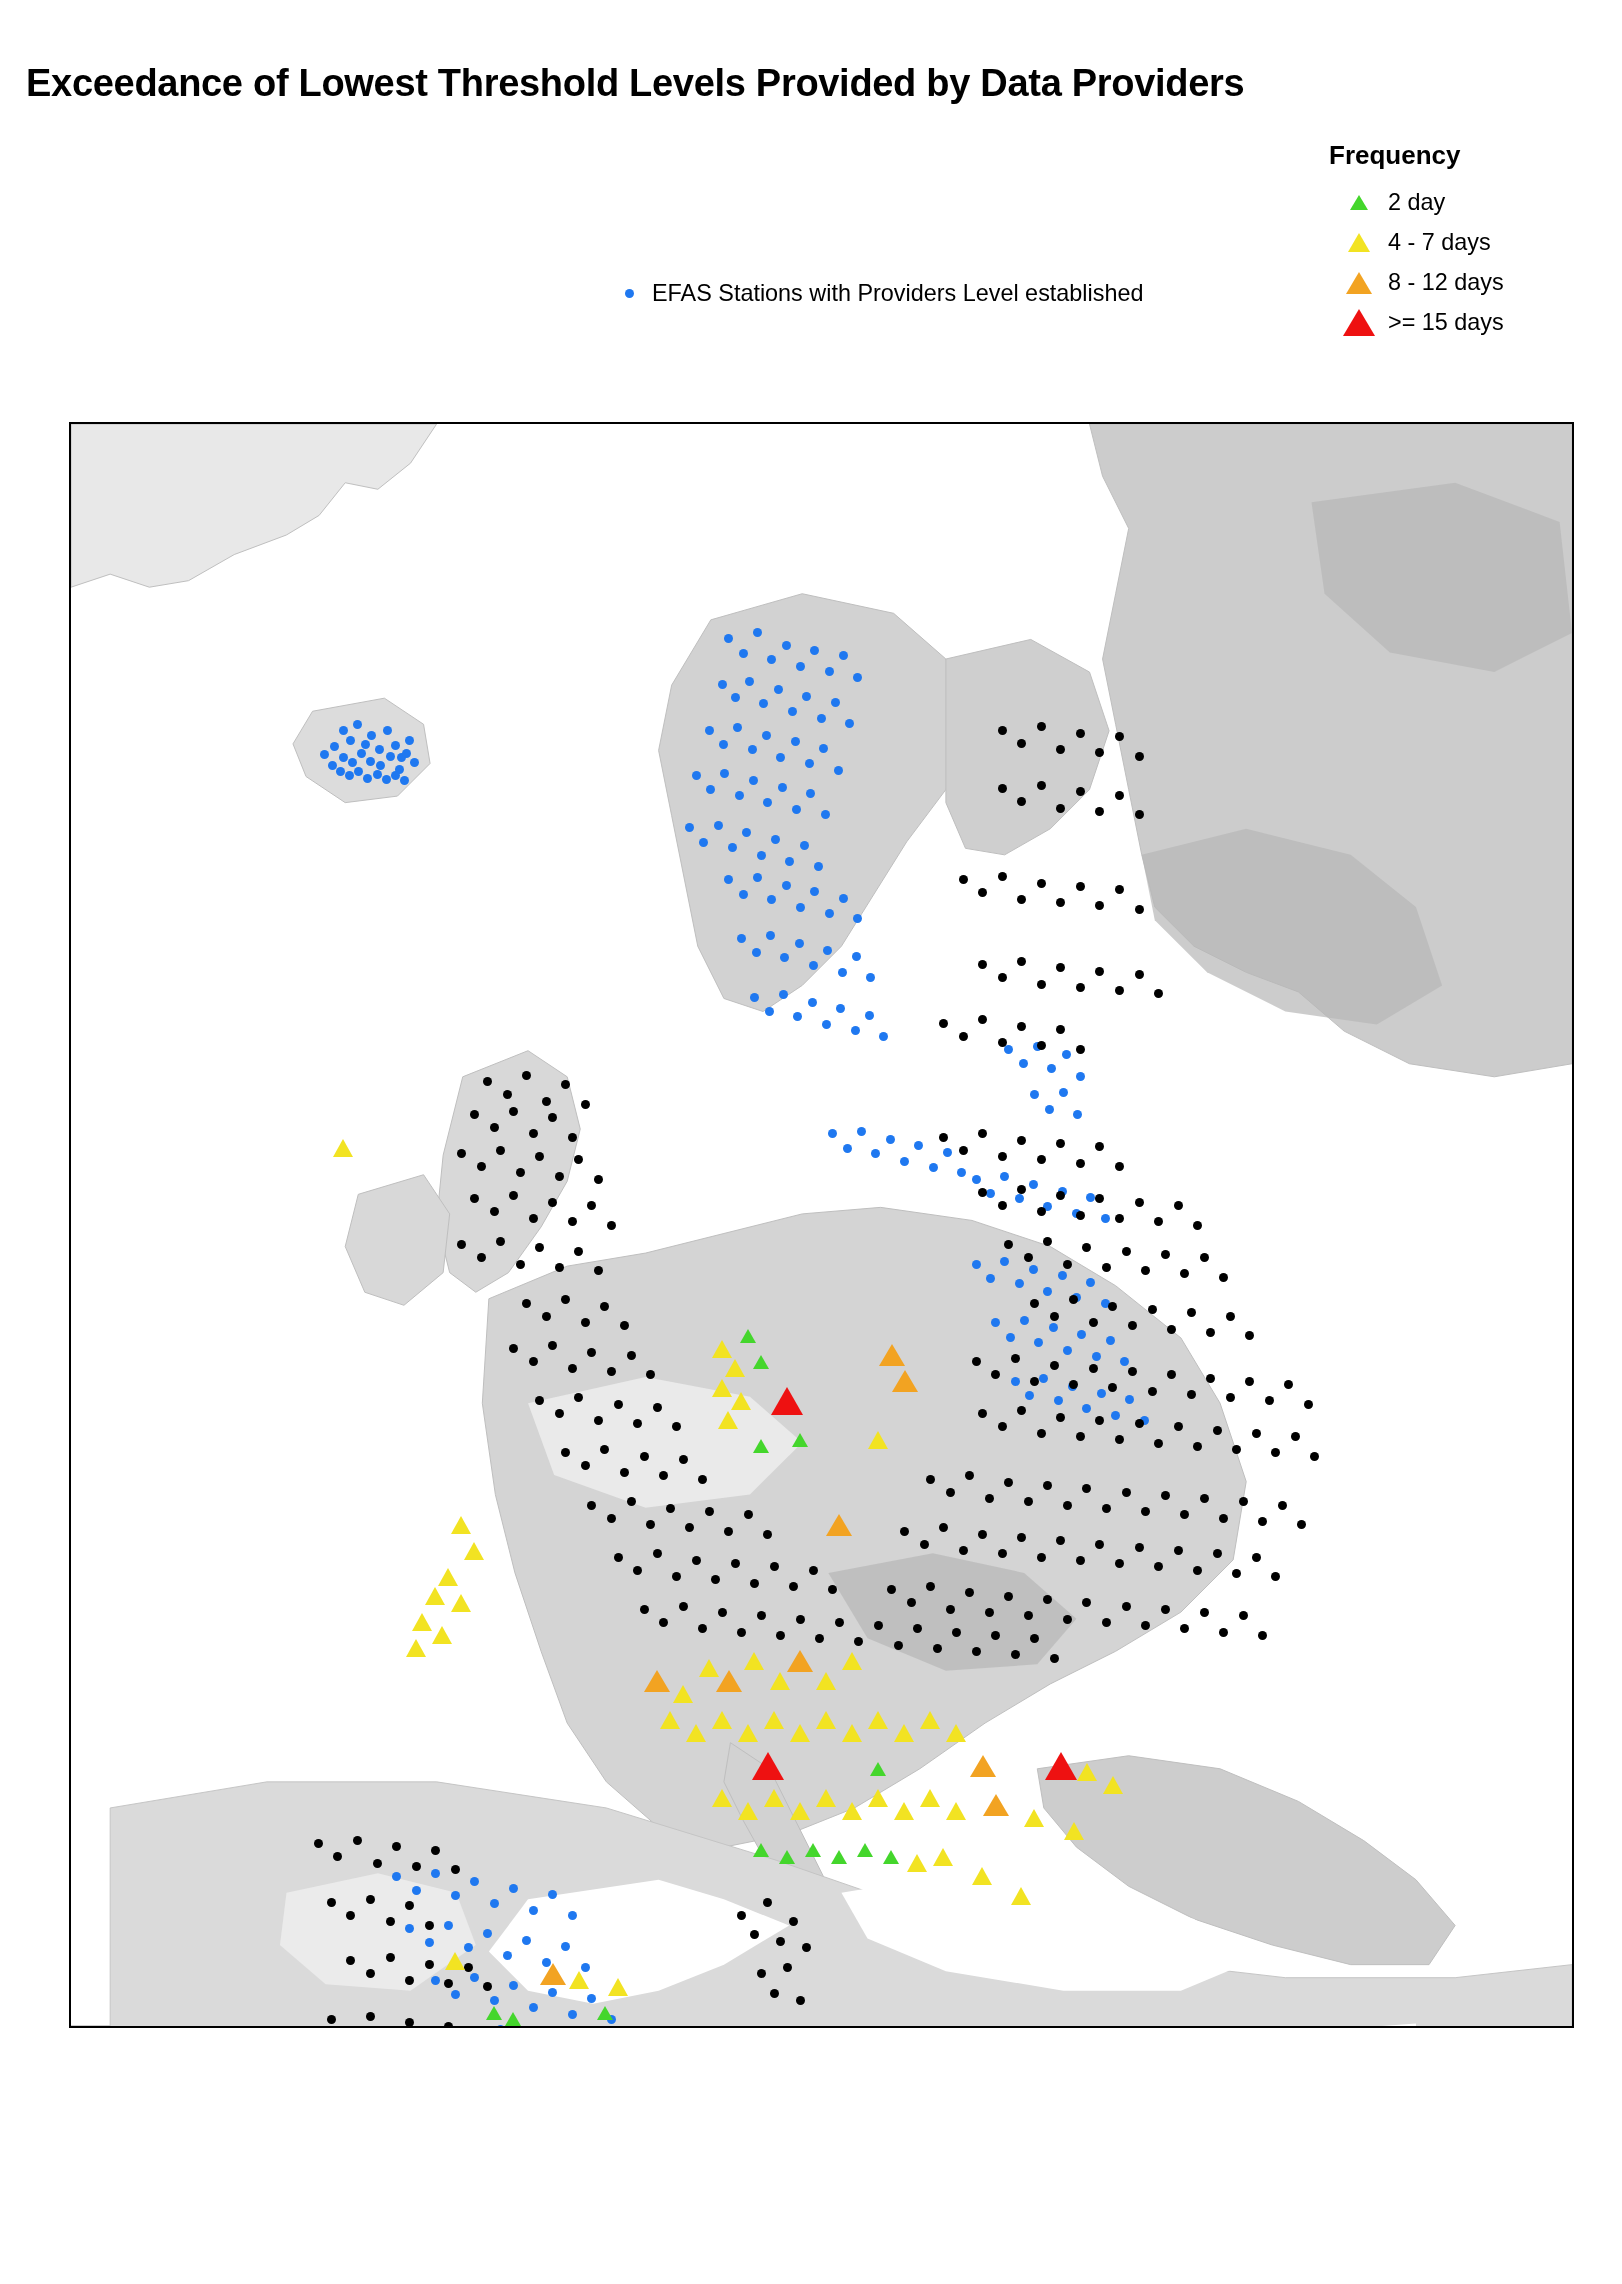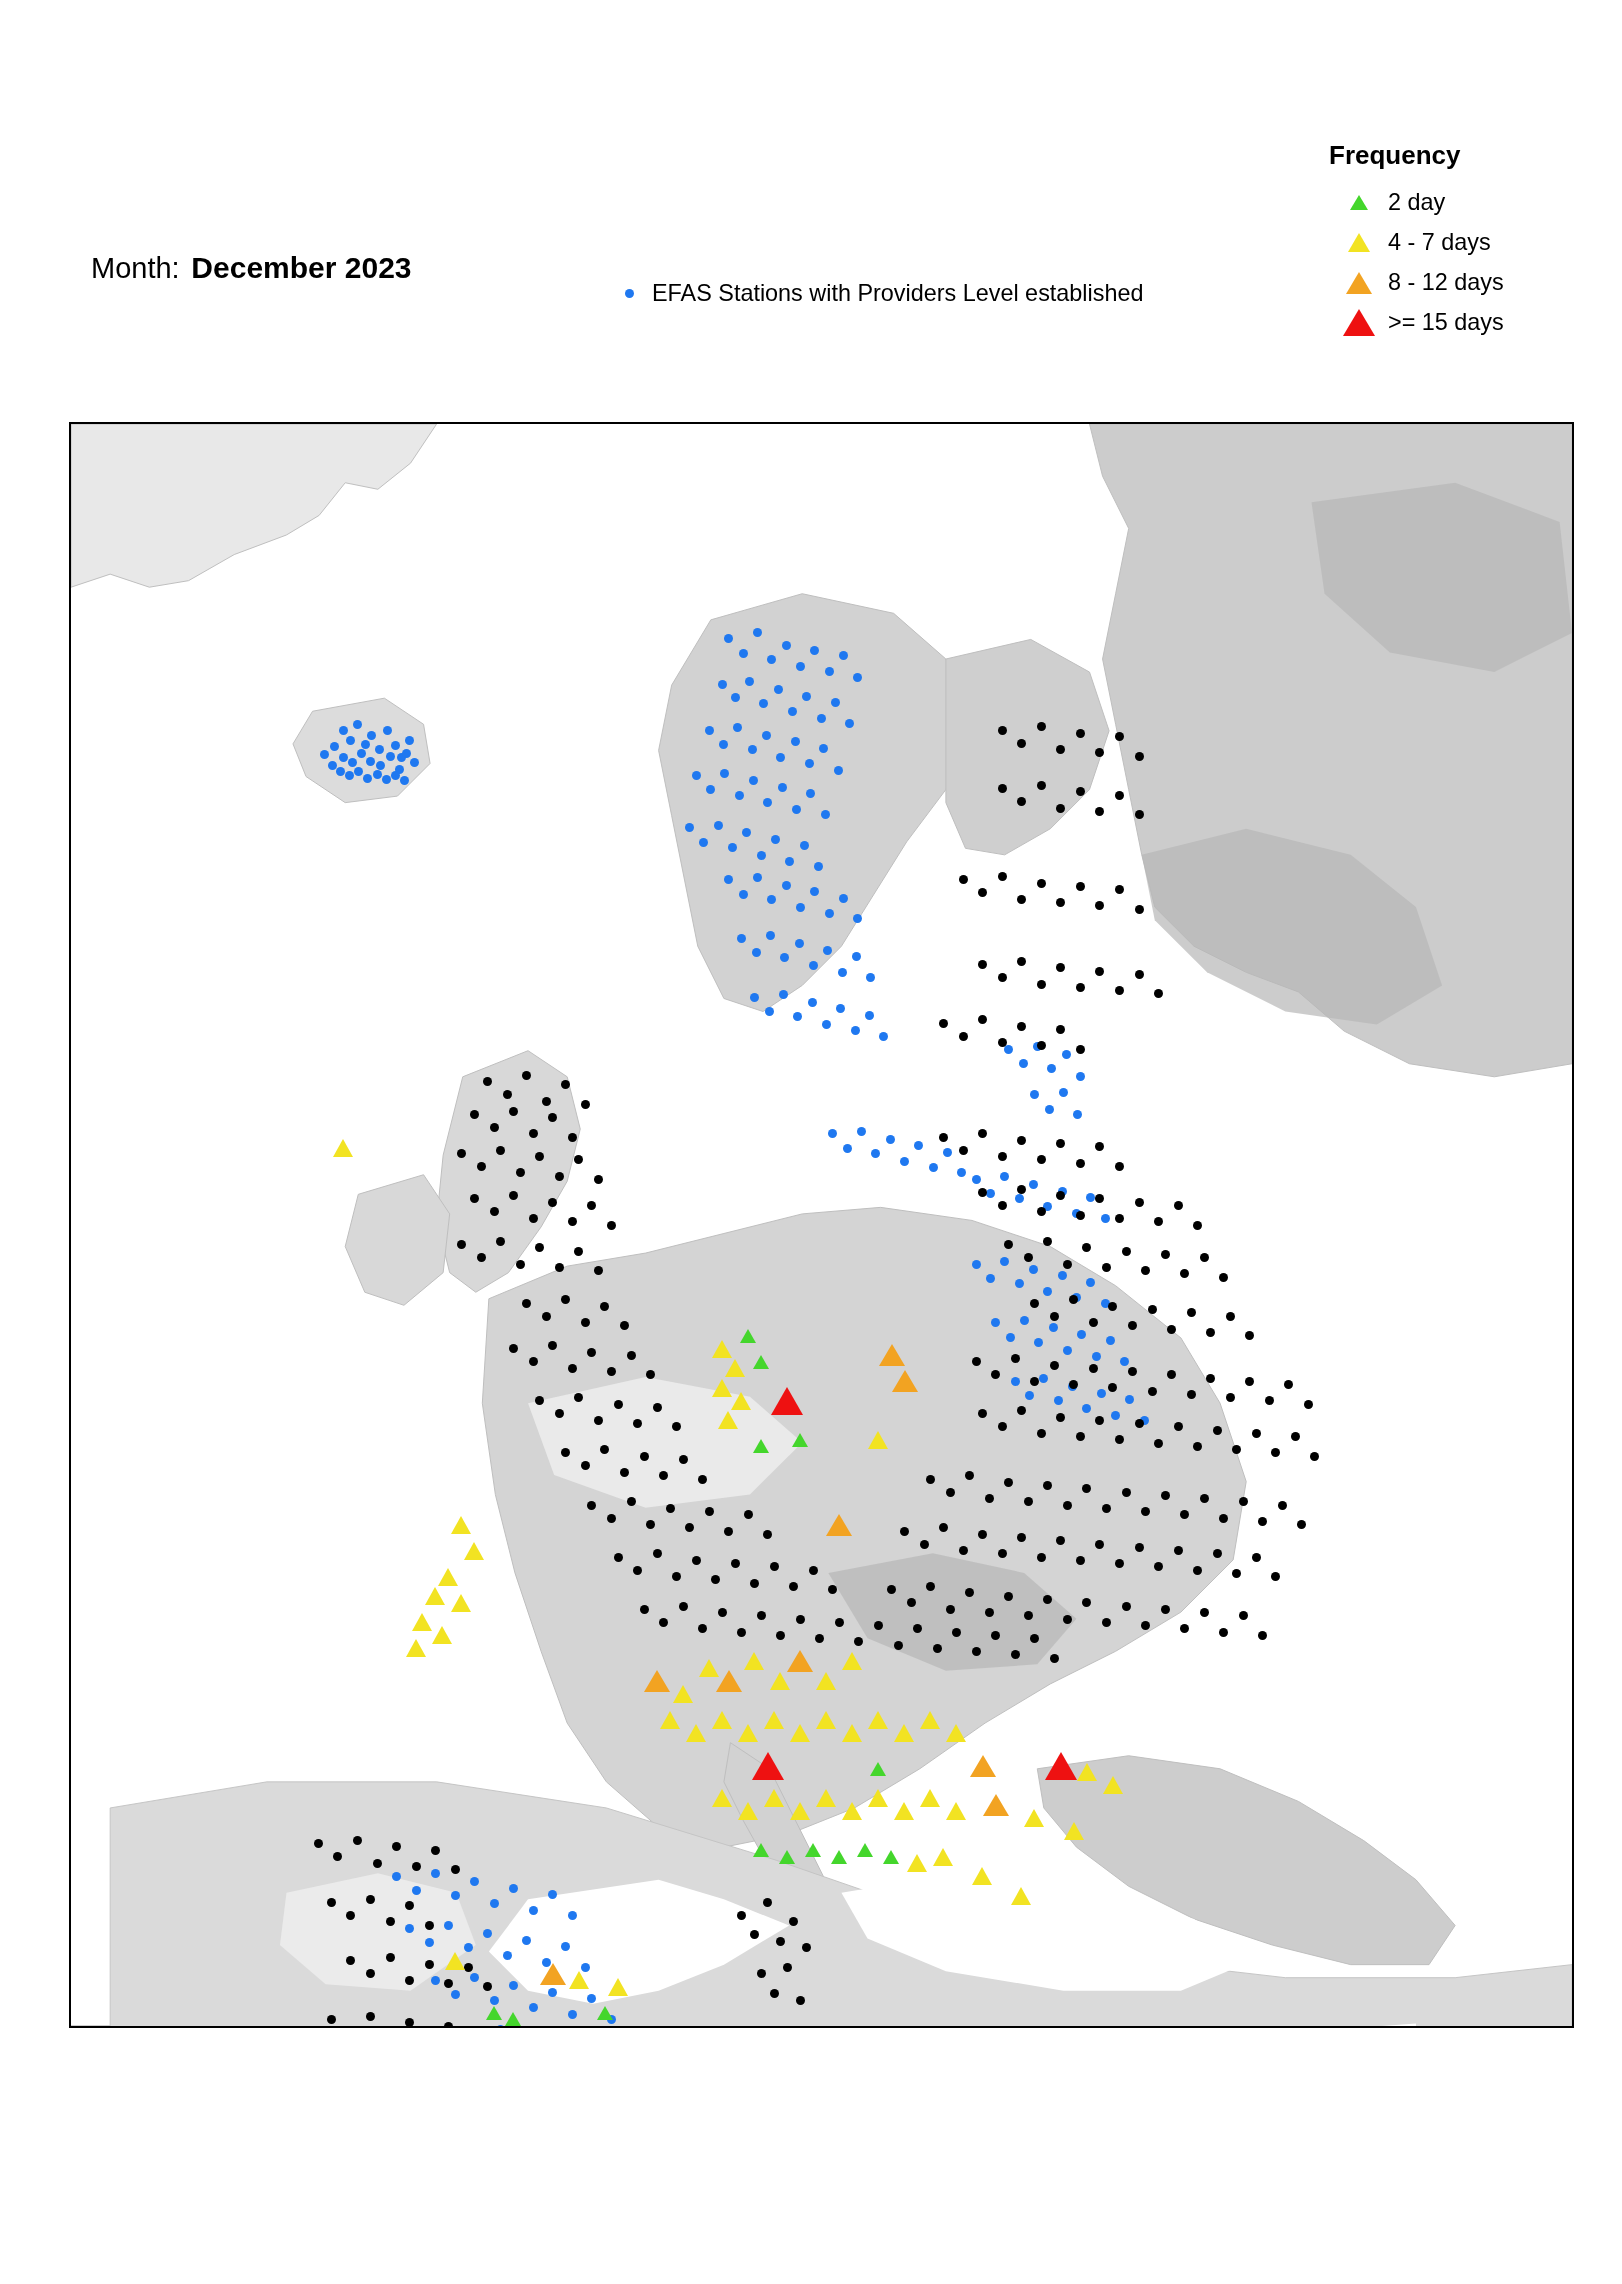--- a/index.html
+++ b/index.html
@@ -143,26 +143,23 @@
   }
   .map-svg { display: block; width: 100%; height: 100%; }
   .pt { position: absolute; border-radius: 50%; }
   .marker { position: absolute; width: 0; height: 0; }
 </style>
 </head>
 <body>
 
 <div id="page">
 
+  <div class="title">Exceedance of Lowest Threshold Levels Provided by Data Providers</div>
 
   <div class="info-block">
-    <div class="info-row">
-      <span class="info-label">Month:</span>
-      <span class="info-value">December 2023</span>
-    </div>
   </div>
 
   <div class="station-legend">
     <div class="station-row">
       <span class="station-dot-cell">
           <span class="dot blue"></span>
         </span>
       <span class="station-text">EFAS Stations with Providers Level established</span>
     </div>
   </div>

